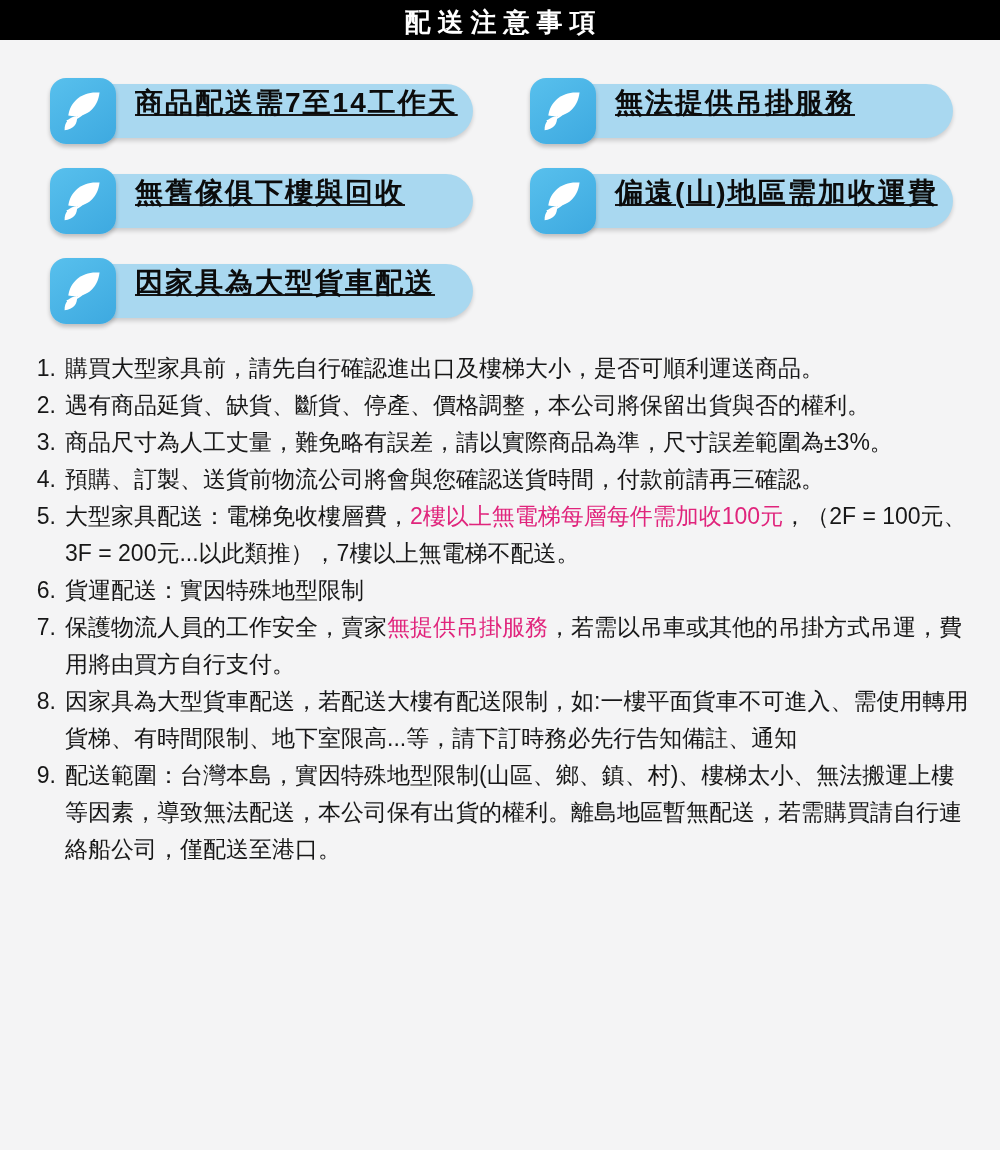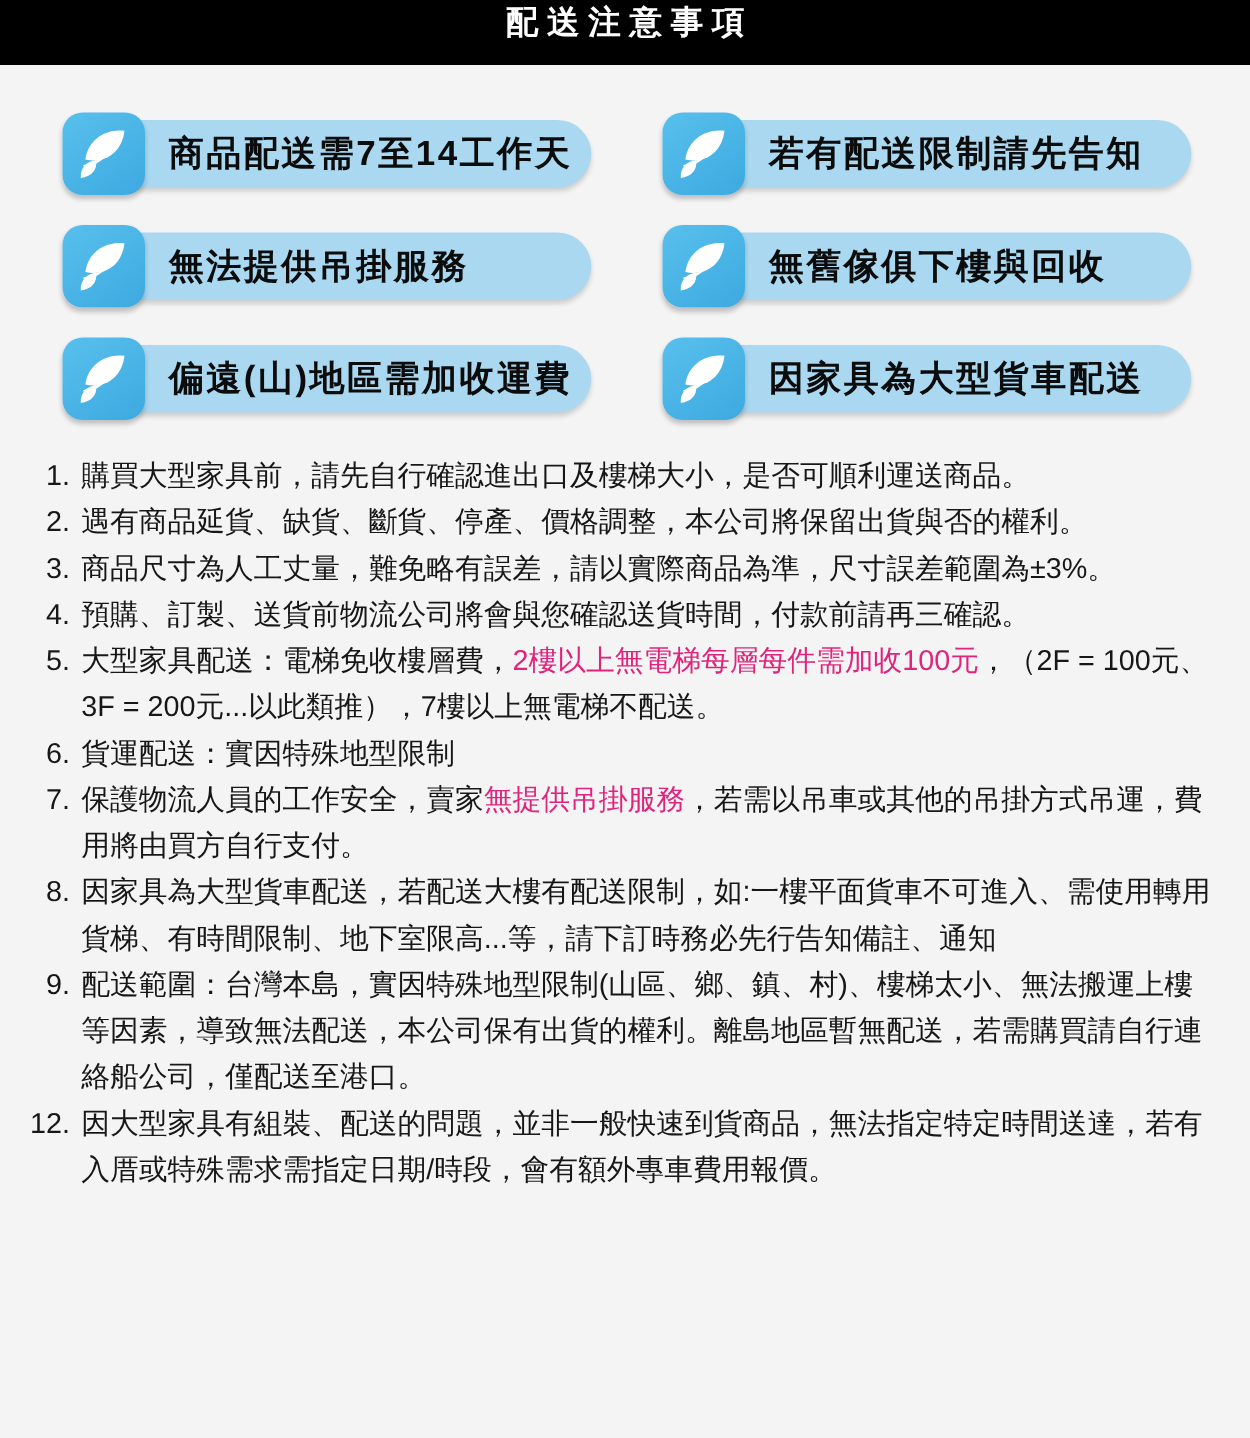--- a/index.html
+++ b/index.html
@@ -10,38 +10,39 @@
   }
   *{margin:0;padding:0;box-sizing:border-box;}
   html,body{width:1000px;}
   body{
     width:1000px;height:1150px;overflow:hidden;
     background:var(--bg);
     font-family:"Liberation Sans","DejaVu Sans",sans-serif;
     color:var(--ink);
   }
   .header{
-    height:52px;background:#000;
-    display:flex;align-items:flex-start;justify-content:center;
+    height:40px;background:#000;
+    display:flex;align-items:flex-end;justify-content:center;
   }
   .header-title{
     color:#fff;font-size:26px;font-weight:700;letter-spacing:7px;
     text-indent:7px;
   }
   .badges{
     display:grid;grid-template-columns:1fr 1fr;
     column-gap:57px;row-gap:24px;
     margin:38px 47px 0 50px;
   }
   .badge{position:relative;height:66px;}
   .badge-pill{
     position:absolute;left:30px;right:0;top:6px;bottom:6px;
     background:var(--pill);border-radius:28px;
-    display:flex;align-items:center;padding-left:55px;
+    display:flex;padding-left:55px;
     box-shadow:0 3px 4px rgba(0,0,0,0.16);
+    text-decoration:underline;
   }
   .badge-label{
     font-size:28px;font-weight:700;color:#0c0c0c;
     letter-spacing:2px;white-space:nowrap;
   }
   .badge-icon{
     position:absolute;left:0;top:0;width:66px;height:66px;border-radius:16px;
     background:linear-gradient(145deg,#58C0ED 0%,#3DA9E0 100%);
     box-shadow:0 3px 4px rgba(0,0,0,0.22);
     display:flex;align-items:center;justify-content:center;
@@ -60,34 +61,20 @@
 <body>
 
 <div class="header">
   <div class="header-title">配送注意事項</div>
 </div>
 
 <div class="badges">
   <div class="badge">
     <div class="badge-pill">
       <span class="badge-label">商品配送需7至14工作天</span>
-    </div>
-    <div class="badge-icon">
-      <svg viewBox="0 0 100 100">
-          <g fill="#ffffff">
-            <path d="M86 10 C 50 6 22 28 18 60 C 54 68 82 46 86 10 Z"></path>
-            <path d="M14 70 C 34 66 54 54 66 38 C 56 58 38 70 16 74 Z"></path>
-            <path d="M10 92 C 9 75 20 63 37 61 C 39 79 28 90 10 92 Z"></path>
-          </g>
-        </svg>
-    </div>
-  </div>
-  <div class="badge">
-    <div class="badge-pill">
-      <span class="badge-label">若有配送限制請先告知</span>
     </div>
     <div class="badge-icon">
       <svg viewBox="0 0 100 100">
           <g fill="#ffffff">
             <path d="M86 10 C 50 6 22 28 18 60 C 54 68 82 46 86 10 Z"></path>
             <path d="M14 70 C 34 66 54 54 66 38 C 56 58 38 70 16 74 Z"></path>
             <path d="M10 92 C 9 75 20 63 37 61 C 39 79 28 90 10 92 Z"></path>
           </g>
         </svg>
     </div>
@@ -180,17 +167,13 @@
       <span class="body"><span>保護物流人員的工作安全，賣家</span><span class="accent">無提供吊掛服務</span><span>，若需以吊車或其他的吊掛方式吊運，費用將由買方自行支付。</span></span>
     </div>
     <div class="note">
       <span class="num">8.</span>
       <span class="body"><span>因家具為大型貨車配送，若配送大樓有配送限制，如:一樓平面貨車不可進入、需使用轉用貨梯、有時間限制、地下室限高...等，請下訂時務必先行告知備註、通知</span></span>
     </div>
     <div class="note">
       <span class="num">9.</span>
       <span class="body"><span>配送範圍：台灣本島，實因特殊地型限制(山區、鄉、鎮、村)、樓梯太小、無法搬運上樓等因素，導致無法配送，本公司保有出貨的權利。離島地區暫無配送，若需購買請自行連絡船公司，僅配送至港口。</span></span>
     </div>
-    <div class="note">
-      <span class="num">12.</span>
-      <span class="body"><span>因大型家具有組裝、配送的問題，並非一般快速到貨商品，無法指定特定時間送達，若有入厝或特殊需求需指定日期/時段，會有額外專車費用報價。</span></span>
-    </div>
   </div>
 
 </body></html>

